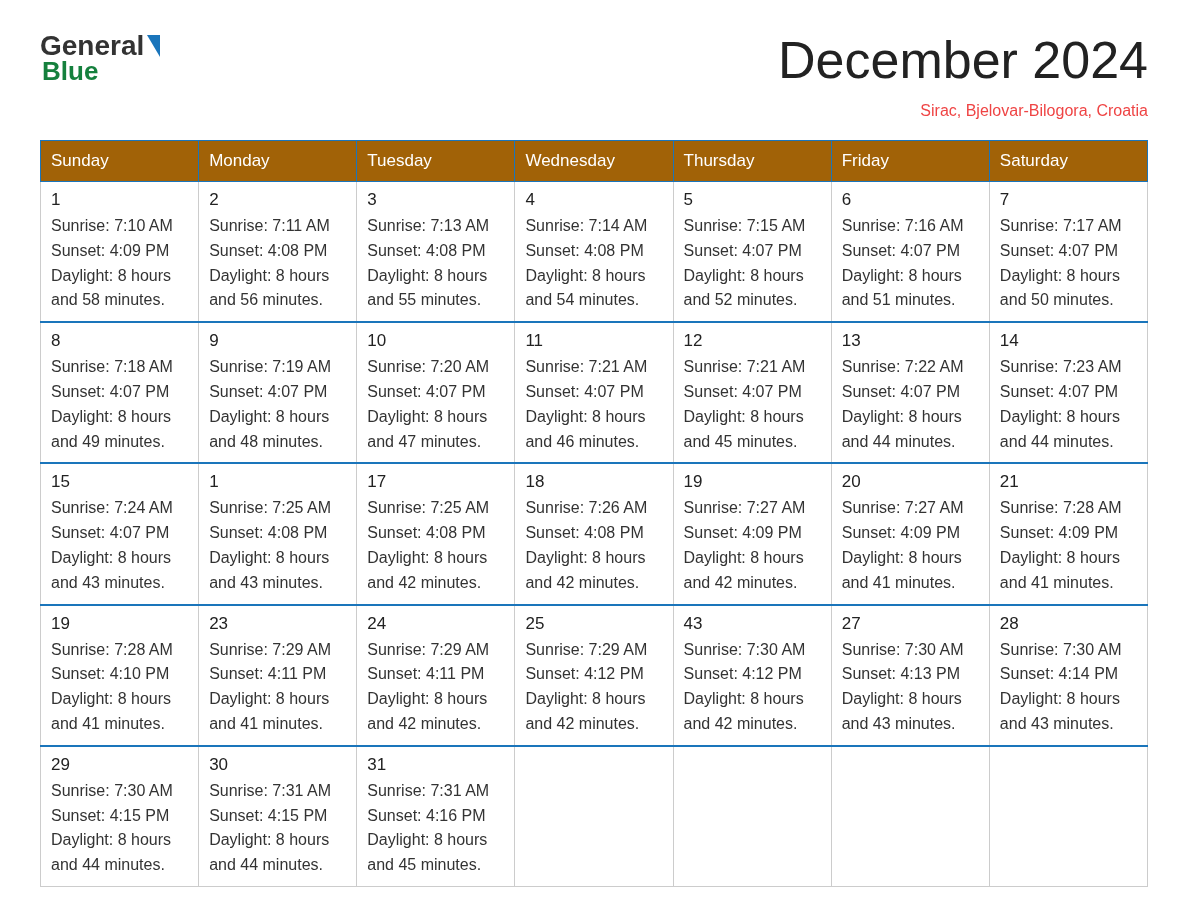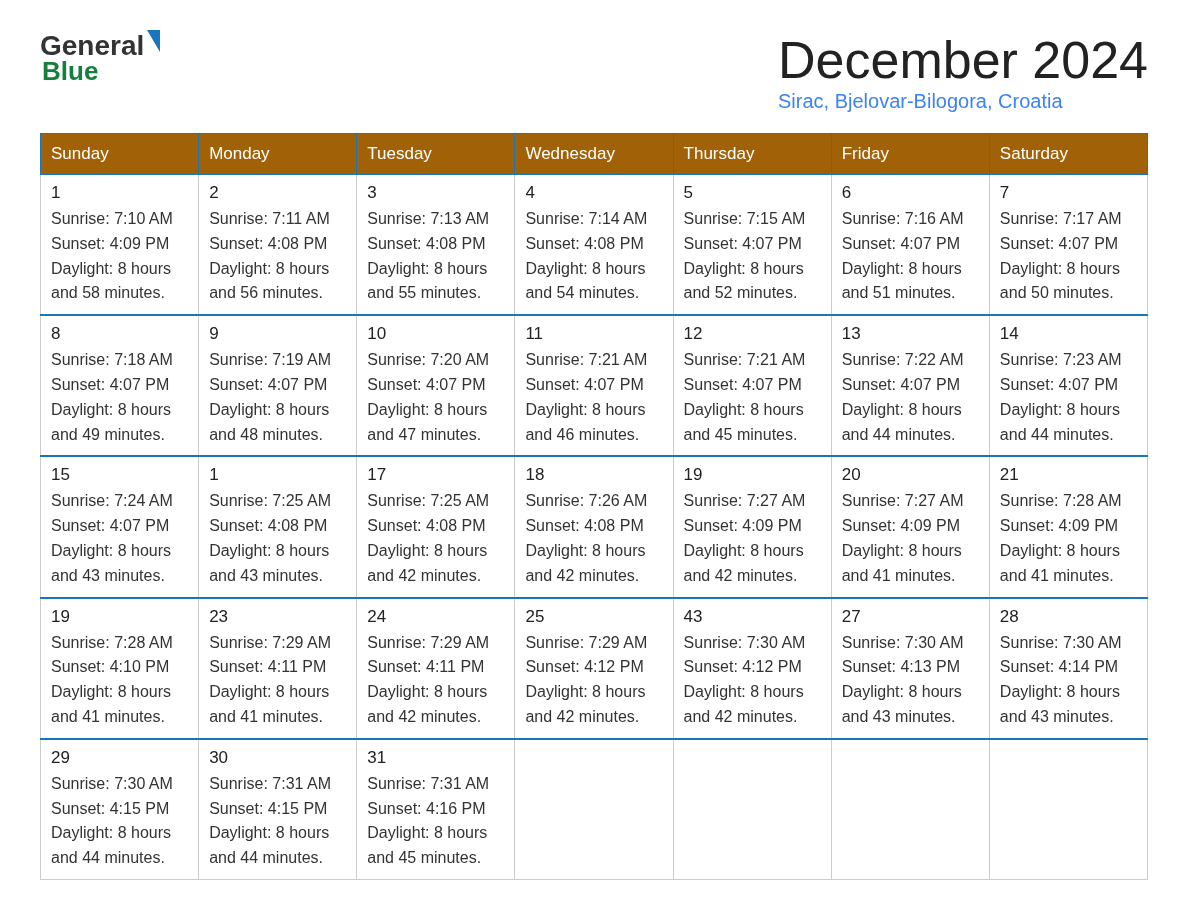--- a/index.html
+++ b/index.html
@@ -10,31 +10,31 @@
       width: 1188px;
       min-height: 918px;
     }
     .header {
       display: flex;
       justify-content: space-between;
       align-items: flex-start;
       margin-bottom: 20px;
     }
     .title-block {
-      text-align: left;
+      text-align: right;
     }
     .month-title {
       font-size: 52px;
       font-weight: normal;
       color: #222;
     }
     .location {
-      font-size: 20px;
-      color: #3b82f6;
-      margin-top: 0;
+      font-size: 16px;
+      color: #ef4444;
+      margin-top: 12px;
     }
     .calendar {
       width: 100%;
       border-collapse: collapse;
       table-layout: fixed;
     }
     .calendar thead tr th {
       background-color: #a16207;
       color: #fff;
       font-size: 17px;
@@ -68,20 +68,21 @@
     }
     .calendar tbody tr td:empty {
       background: #fff;
     }
     .logo-container {
       display: flex;
       flex-direction: column;
     }
     .logo-row1 {
       display: flex;
+      align-items: center;
       gap: 2px;
     }
     .logo-row2 {
       color: #15803d;
       font-size: 26px;
       font-weight: bold;
       margin-top: -6px;
       margin-left: 2px;
     }
     .arrow-shape {

